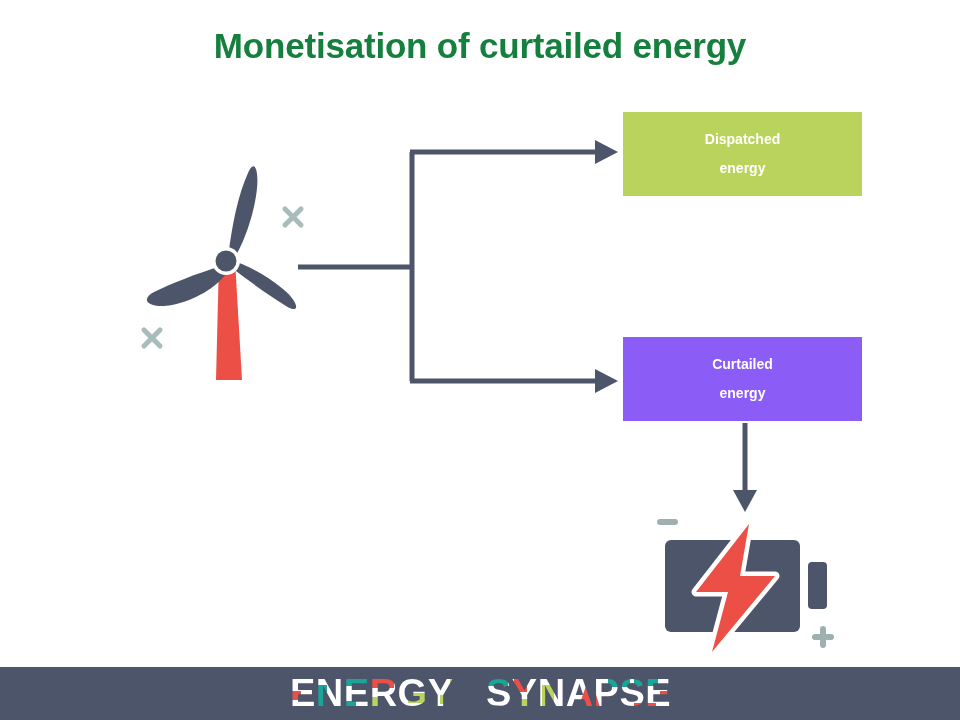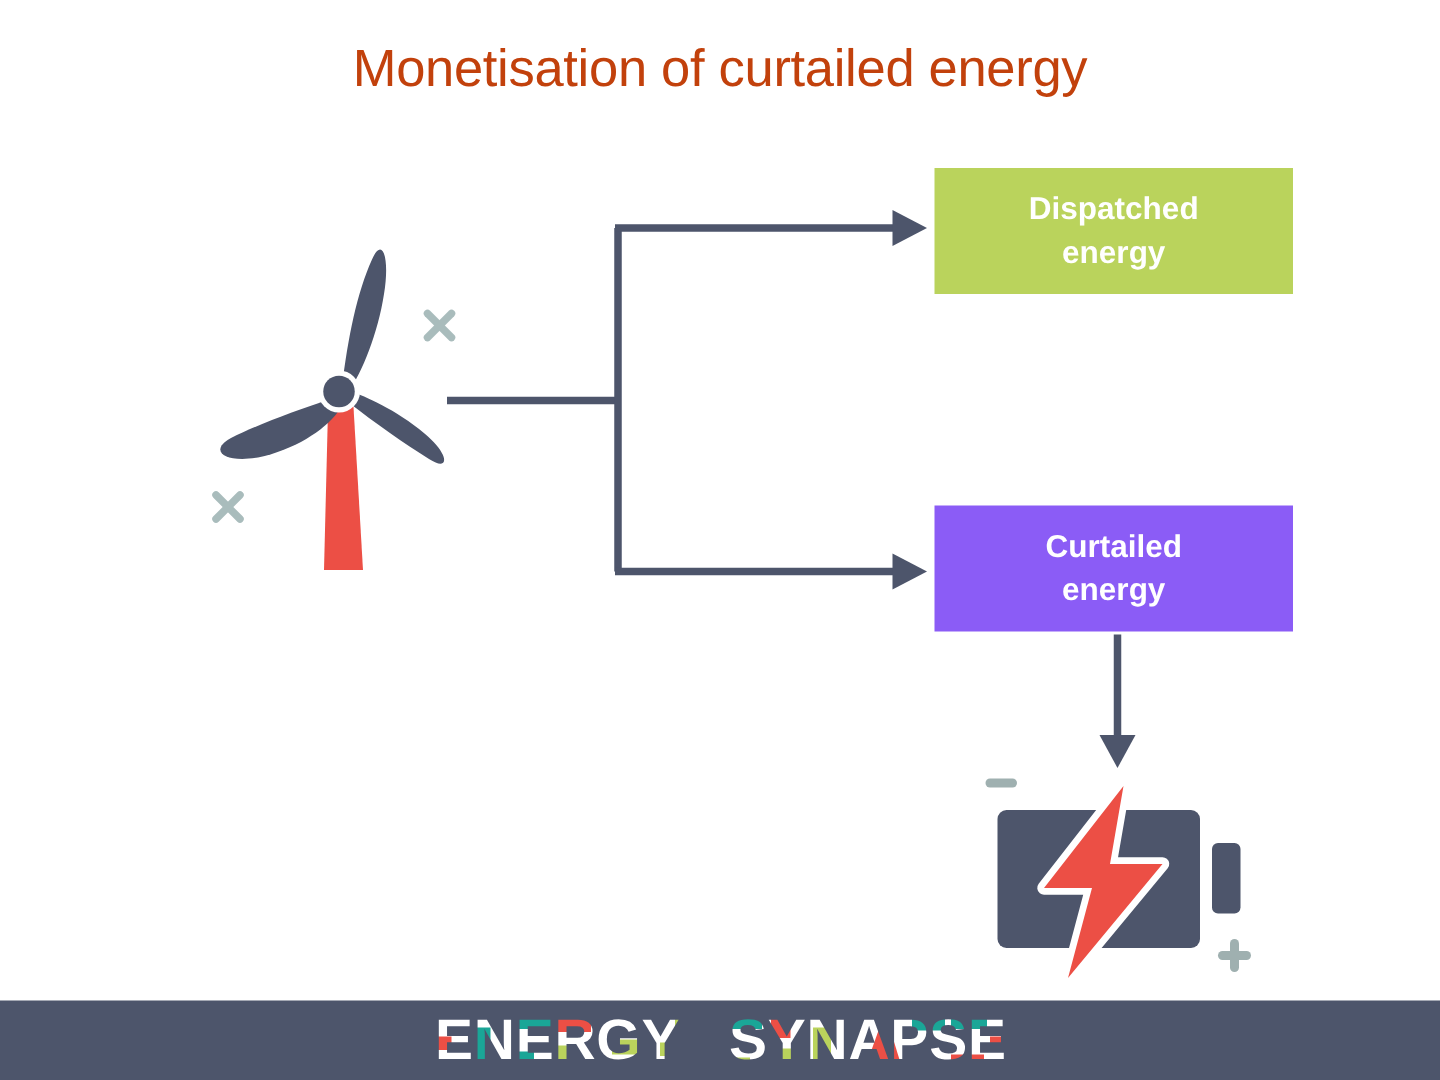--- a/index.html
+++ b/index.html
@@ -26,22 +26,22 @@
   }
 
   
   #page-title {
     position: absolute;
     left: 0;
     top: 24px;
     width: 960px;
     text-align: center;
     font-size: 35px;
-    font-weight: normal;
-    color: #c2410c;
+    font-weight: bold;
+    color: #15803d;
     letter-spacing: -0.2px;
     line-height: 44px;
     white-space: nowrap;
   }
 
   
   #diagram-svg {
     position: absolute;
     left: 0;
     top: 0;
@@ -49,21 +49,21 @@
     height: 720px;
   }
 
   
   .node-box {
     position: absolute;
     display: flex;
     align-items: center;
     text-align: center;
     color: #ffffff;
-    font-size: 21px;
+    font-size: 14px;
     font-weight: bold;
     line-height: 29px;
     box-sizing: border-box;
     padding: 16px 10px;
   }
   #box-dispatched {
     left: 623px;
     top: 112px;
     width: 239px;
     height: 84px;

